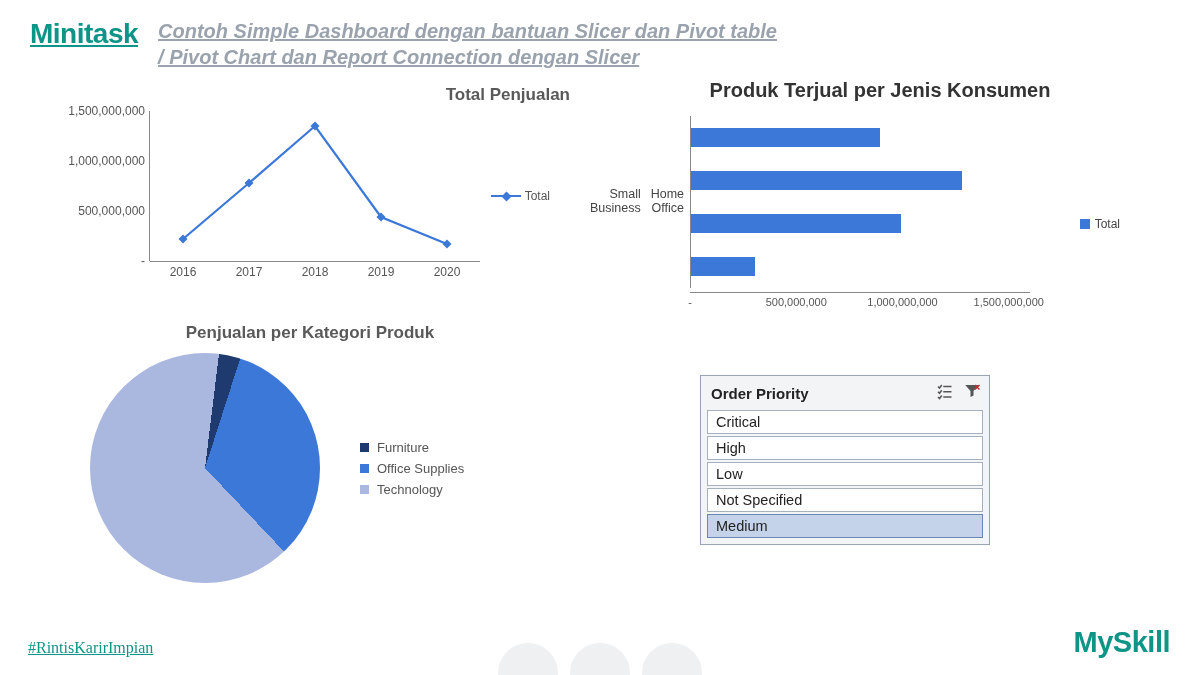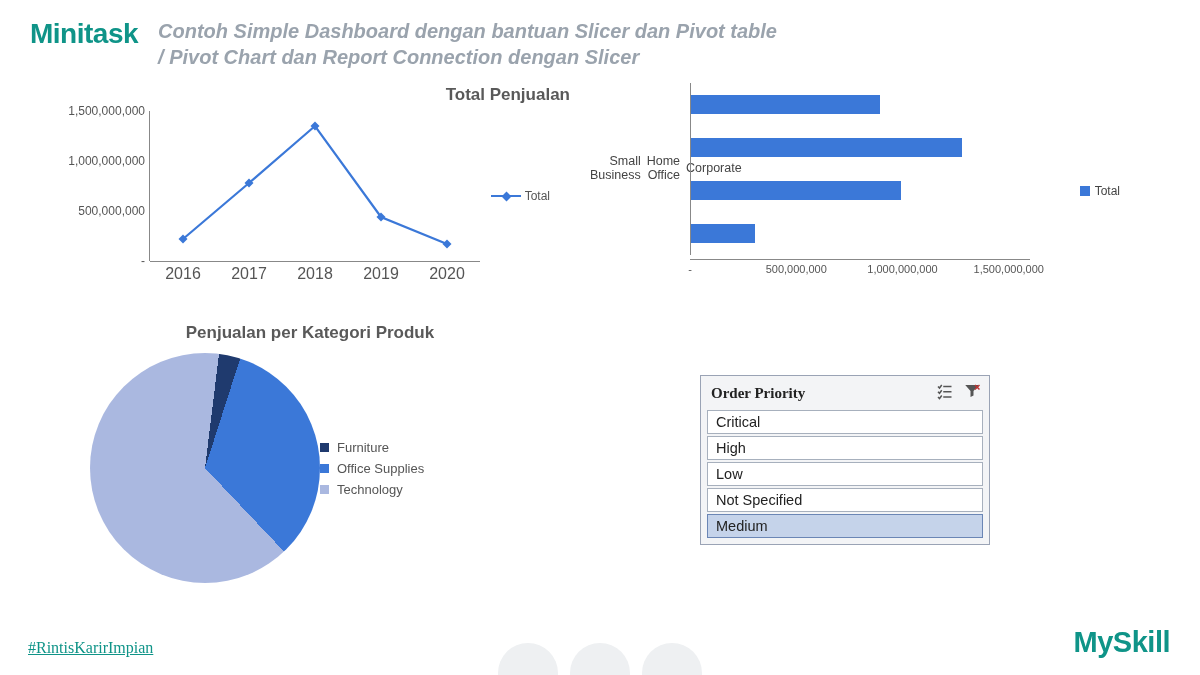--- a/index.html
+++ b/index.html
@@ -8,64 +8,65 @@
     font-family: Arial, Helvetica, sans-serif;
     background: #fff; position: relative; overflow: hidden;
   }
   .header {
     display: flex; align-items: flex-start; gap: 20px;
     padding: 18px 30px 8px 30px;
   }
   .brand {
     color: #0f9488; font-weight: 800; font-size: 28px;
     letter-spacing: -0.5px;
+    text-decoration: underline;
   }
   .subtitle {
     color: #9aa3ad; font-size: 20px; font-style: italic;
-    font-weight: 600; line-height: 1.3; max-width: 620px;
+    font-weight: 600; line-height: 1.3; max-width: 620px; text-decoration: underline;
   }
   .dash {
     position: absolute; left: 30px; top: 85px; right: 30px; bottom: 55px;
   }
   
   .line-chart { position: absolute; left: 20px; top: 0; width: 520px; height: 220px; }
   .chart-title { text-align: right; font-weight: 700; color: #595959; font-size: 17px; margin-bottom: 6px; }
   .line-plot { position: relative; height: 170px; width: 430px; margin-left: 0; }
   .y-axis-l { position: absolute; left: 0; top: 0; bottom: 20px; width: 100px; border-right: 1px solid #888; }
   .y-axis-l .ytick { position: absolute; right: 4px; width: 100px; text-align: right; font-size: 12px; color: #555; transform: translateY(-50%); }
   .x-axis-l { position: absolute; left: 100px; right: 0; bottom: 0; height: 20px; border-top: 1px solid #888; display: flex; }
-  .x-axis-l .xtick { flex: 1; text-align: center; font-size: 16px; color: #555; padding-top: 3px; border-right: 0; }
+  .x-axis-l .xtick { flex: 1; text-align: center; font-size: 12px; color: #555; padding-top: 3px; border-right: 0; }
   .plot-area-l { position: absolute; left: 100px; right: 0; top: 0; bottom: 20px; }
   .line-svg { width: 100%; height: 100%; }
   .line-legend { position: absolute; right: -70px; top: 78px; display: flex; align-items: center; font-size: 12px; color: #555; }
   .line-legend .mk { width: 30px; height: 0; border-top: 2px solid #3b78d8; position: relative; margin-right: 4px; }
   .line-legend .mk::after{content:'';position:absolute;left:12px;top:-4px;width:7px;height:7px;background:#3b78d8;border-radius:0;transform:rotate(45deg);}
   
   .bar-chart { position: absolute; left: 560px; top: -6px; width: 580px; height: 260px; }
   .bar-title { text-align: center; font-weight: 700; color: #333; font-size: 20px; margin-bottom: 10px; }
   .bar-plot { position: relative; height: 200px; width: 540px; }
   .bar-cats { position: absolute; left: 0; top: 4px; bottom: 24px; width: 100px; display: flex; }
   .bar-cat { flex: 1; display: flex; align-items: center; justify-content: flex-end; font-size: 12.5px; color: #444; padding-right: 6px; text-align: right; line-height: 1.1; }
   .bar-area { position: absolute; left: 100px; top: 4px; bottom: 24px; right: 100px; border-left: 1px solid #888; }
   .bar-row { position: absolute; left: 0; height: 22px; background: #3b78d8; }
   .bar-xaxis { position: absolute; left: 100px; right: 100px; bottom: 0; height: 20px; display: flex; border-top:1px solid #888; }
   .bar-xaxis .bx { position: absolute; font-size: 11px; color: #555; transform: translateX(-50%); top: 3px; white-space: nowrap; }
   .bar-legend { position: absolute; right: 10px; top: 105px; font-size: 12px; color: #444; display:flex;align-items:center;}
   .bar-legend .sq{width:10px;height:10px;background:#3b78d8;margin-right:5px;}
   
   .pie-chart { position: absolute; left: 20px; top: 238px; width: 520px; height: 300px; }
   .pie-title { text-align: center; font-weight: 700; color: #595959; font-size: 17px; margin-bottom: 10px; }
-  .pie-wrap { display: flex; align-items: center; padding-left: 40px;}
+  .pie-wrap { display: flex; align-items: center; gap: 40px; padding-left: 40px;}
   .pie { width: 230px; height: 230px; border-radius: 50%; }
   .pie-legend { font-size: 13px; color: #555; }
   .pie-legend div { display: flex; align-items: center; margin: 6px 0; }
   .pie-legend .sw { width: 9px; height: 9px; margin-right: 8px; }
   
   .slicer { position: absolute; left: 670px; top: 290px; width: 290px; border: 1px solid #9aa3b5; background: #f3f4f6; padding: 4px 6px 6px 6px; }
-  .slicer-head { display: flex; align-items: center; justify-content: space-between; padding: 2px 2px 4px 4px; font-family: Liberation Serif, serif;}
+  .slicer-head { display: flex; align-items: center; justify-content: space-between; padding: 2px 2px 4px 4px;}
   .slicer-title { font-weight: 700; font-size: 15px; color: #222; }
   .slicer-icons { display: flex; gap: 10px; color: #555; }
   .slicer-icons svg { width: 18px; height: 18px; }
   .slicer-item { background: #fff; border: 1px solid #a7b0bd; padding: 3px 8px; font-size: 14.5px; color: #222; margin-top: 2px; cursor: pointer; }
   .slicer-item.sel { background: #c5d3ea; border-color: #6b86b5; }
   
   .hashtag { position: absolute; left: 28px; bottom: 18px; color: #0f9488; font-family: "Segoe Script","Comic Sans MS",cursive; font-size: 16px; text-decoration: underline; }
   .bumps { position: absolute; left: 50%; bottom: 0; transform: translateX(-50%); display: flex; gap: 12px; }
   .bump { width: 60px; height: 32px; background: #eef0f2; border-radius: 30px 30px 0 0; }
   .footer-brand { position: absolute; right: 30px; bottom: 16px; color: #0f9488; font-weight: 800; font-size: 29px; letter-spacing: -0.5px; }
@@ -105,25 +106,25 @@
           <div class="xtick">2020</div>
         </div>
       <div class="line-legend">
         <span class="mk"></span>
           <span>Total</span>
       </div>
     </div>
   </div>
 
   <div class="bar-chart">
+    <div class="bar-title">Produk Terjual per Jenis Konsumen</div>
     <div class="bar-plot">
       <div class="bar-cats" id="bar-cats">
           <div class="bar-cat">Small Business</div>
           <div class="bar-cat">Home Office</div>
-          <div class="bar-cat">Corporate</div>
         </div>
       <div class="bar-area" id="bar-area">
           <div class="bar-row" style="top: 7%; height: 11%; width: 55.625%;"></div>
           <div class="bar-row" style="top: 32%; height: 11%; width: 80%;"></div>
           <div class="bar-row" style="top: 57%; height: 11%; width: 61.875%;"></div>
           <div class="bar-row" style="top: 82%; height: 11%; width: 18.75%;"></div>
         </div>
       <div class="bar-xaxis" id="bar-xaxis">
           <div class="bx" style="left: 0%;">-</div>
           <div class="bx" style="left: 31.25%;">500,000,000</div>

